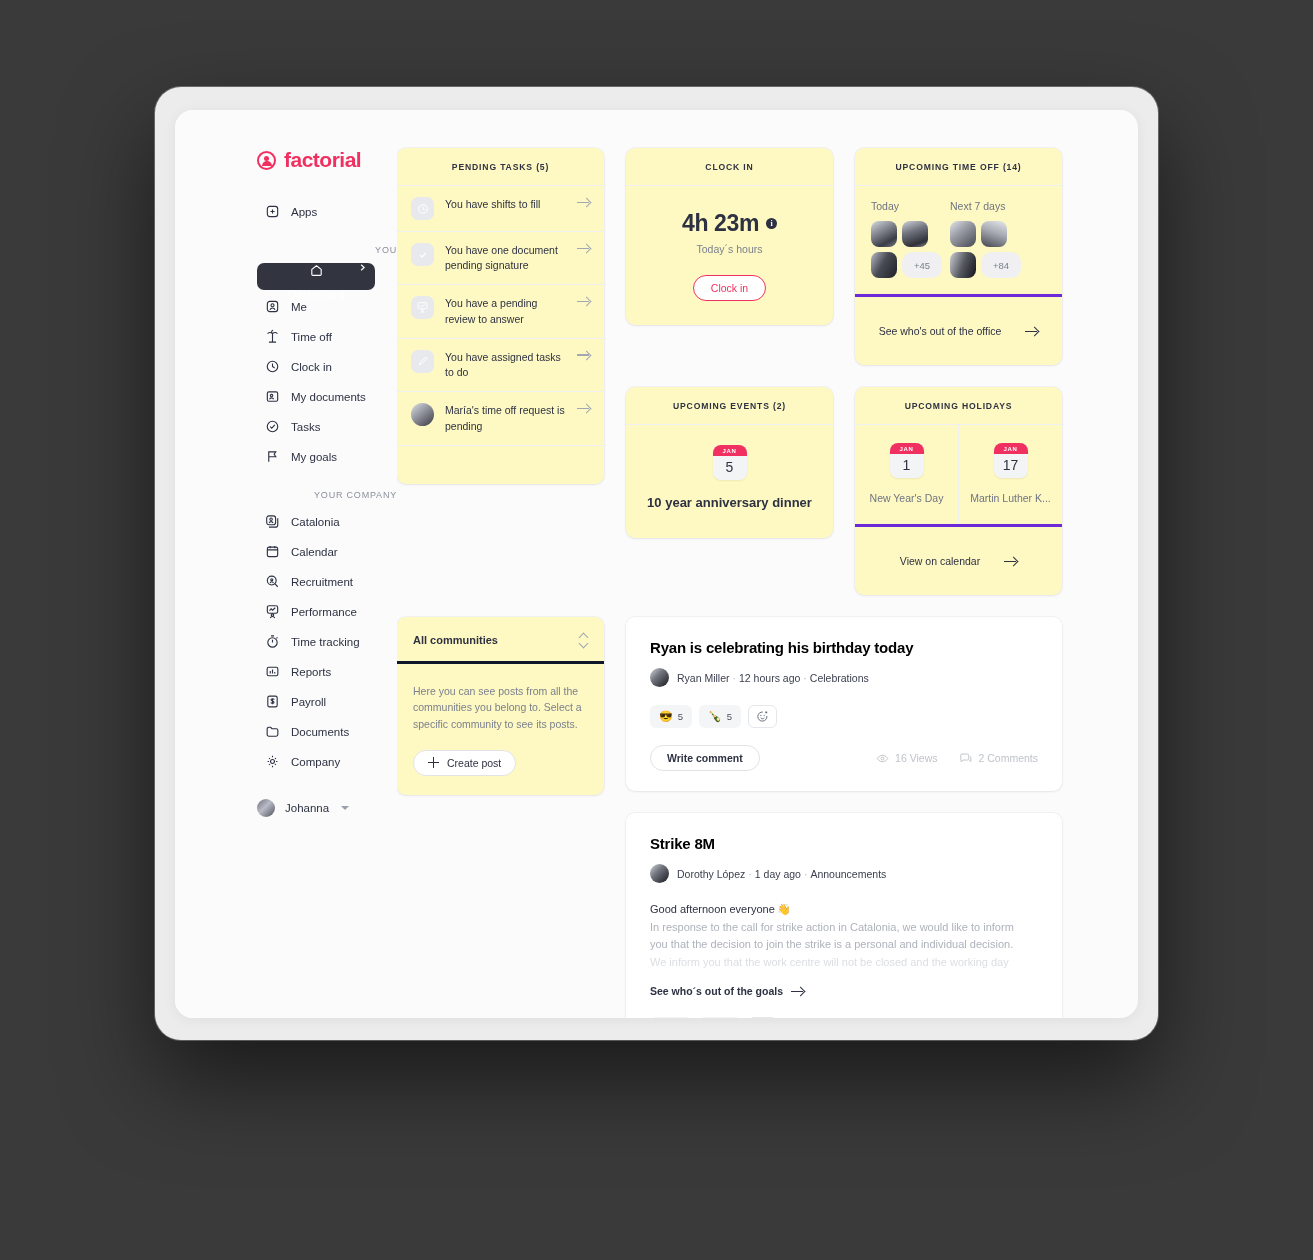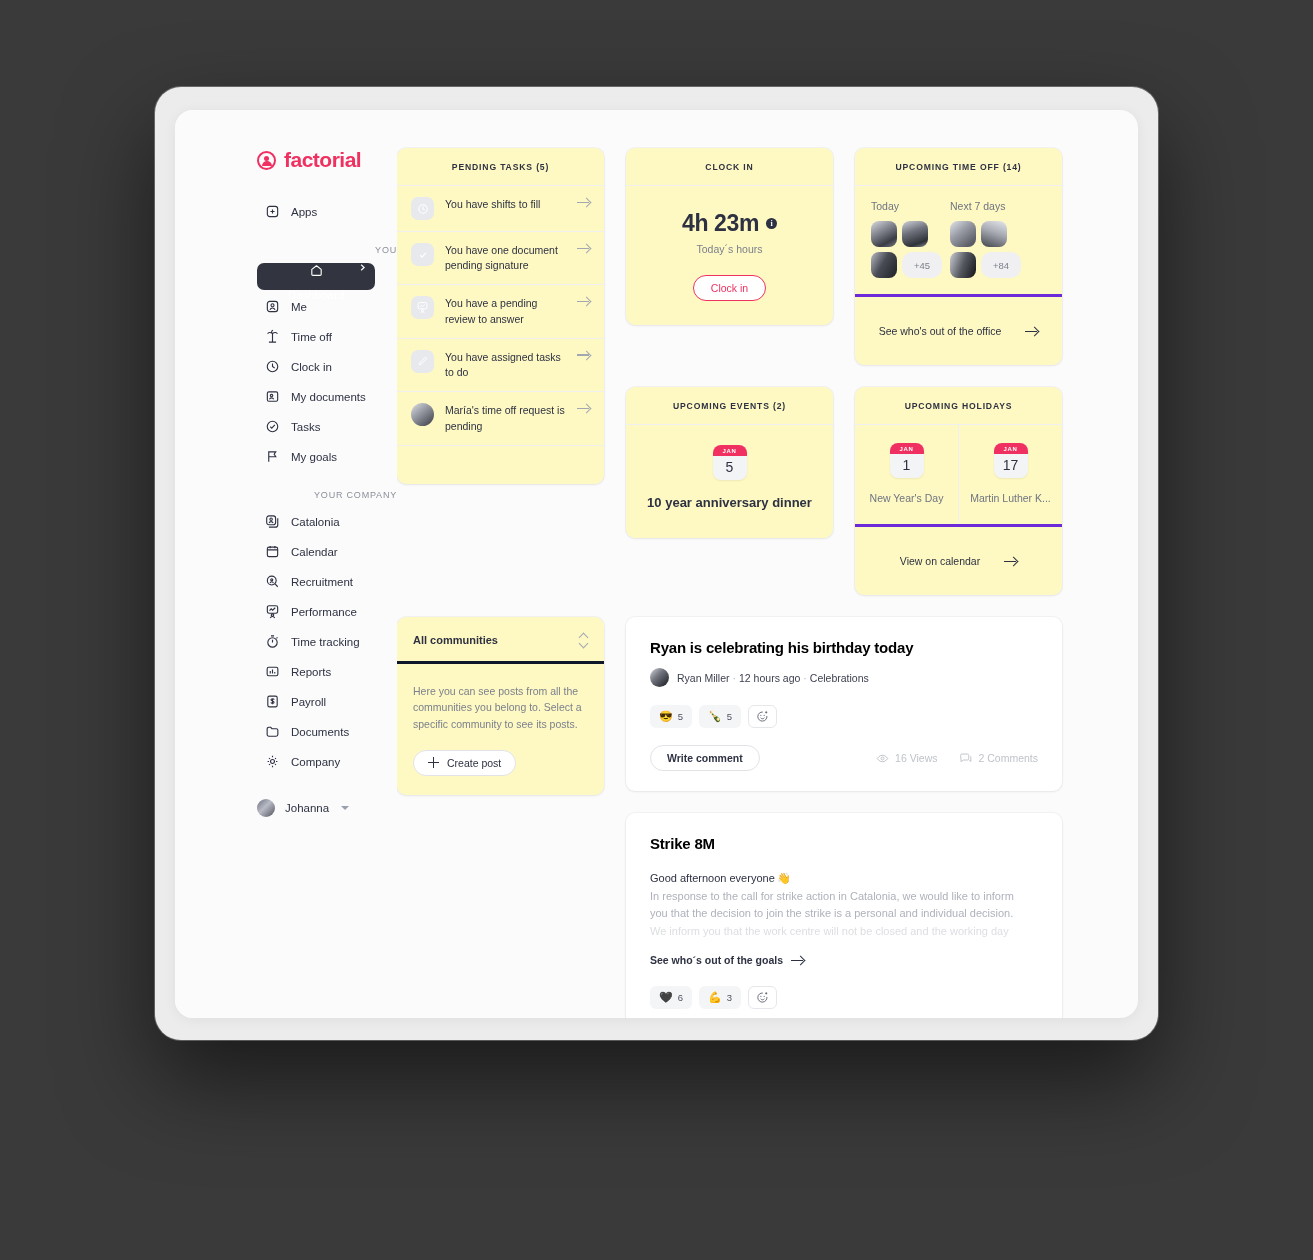--- a/index.html
+++ b/index.html
@@ -772,20 +772,26 @@
                       <path d="M13.8 5.2A1.6 1.6 0 0 1 14.6 6.6v5.2l-2 -1.7"></path>
                     </svg>
                   <span>2 Comments</span>
                 </span>
               </div>
             </div>
           </article>
 
           <article class="post">
             <h2 class="post-title">Strike 8M</h2>
+            <div class="post-meta">
+              <span class="post-avatar"></span>
+              <span class="post-meta-text">
+                <span>Dorothy López</span><span class="sep">·</span><span>1 day ago</span><span class="sep">·</span><span>Announcements</span>
+              </span>
+            </div>
             <div class="post-body">
               <div>Good afternoon everyone 👋</div>
               <div class="faded1">In response to the call for strike action in Catalonia, we would like to inform</div>
               <div class="faded1">you that the decision to join the strike is a personal and individual decision.</div>
               <div class="faded2">We inform you that the work centre will not be closed and the working day</div>
             </div>
             <div class="post-link">
               <span>See who´s out of the goals</span>
               <span class="arrow-r"></span>
             </div>

